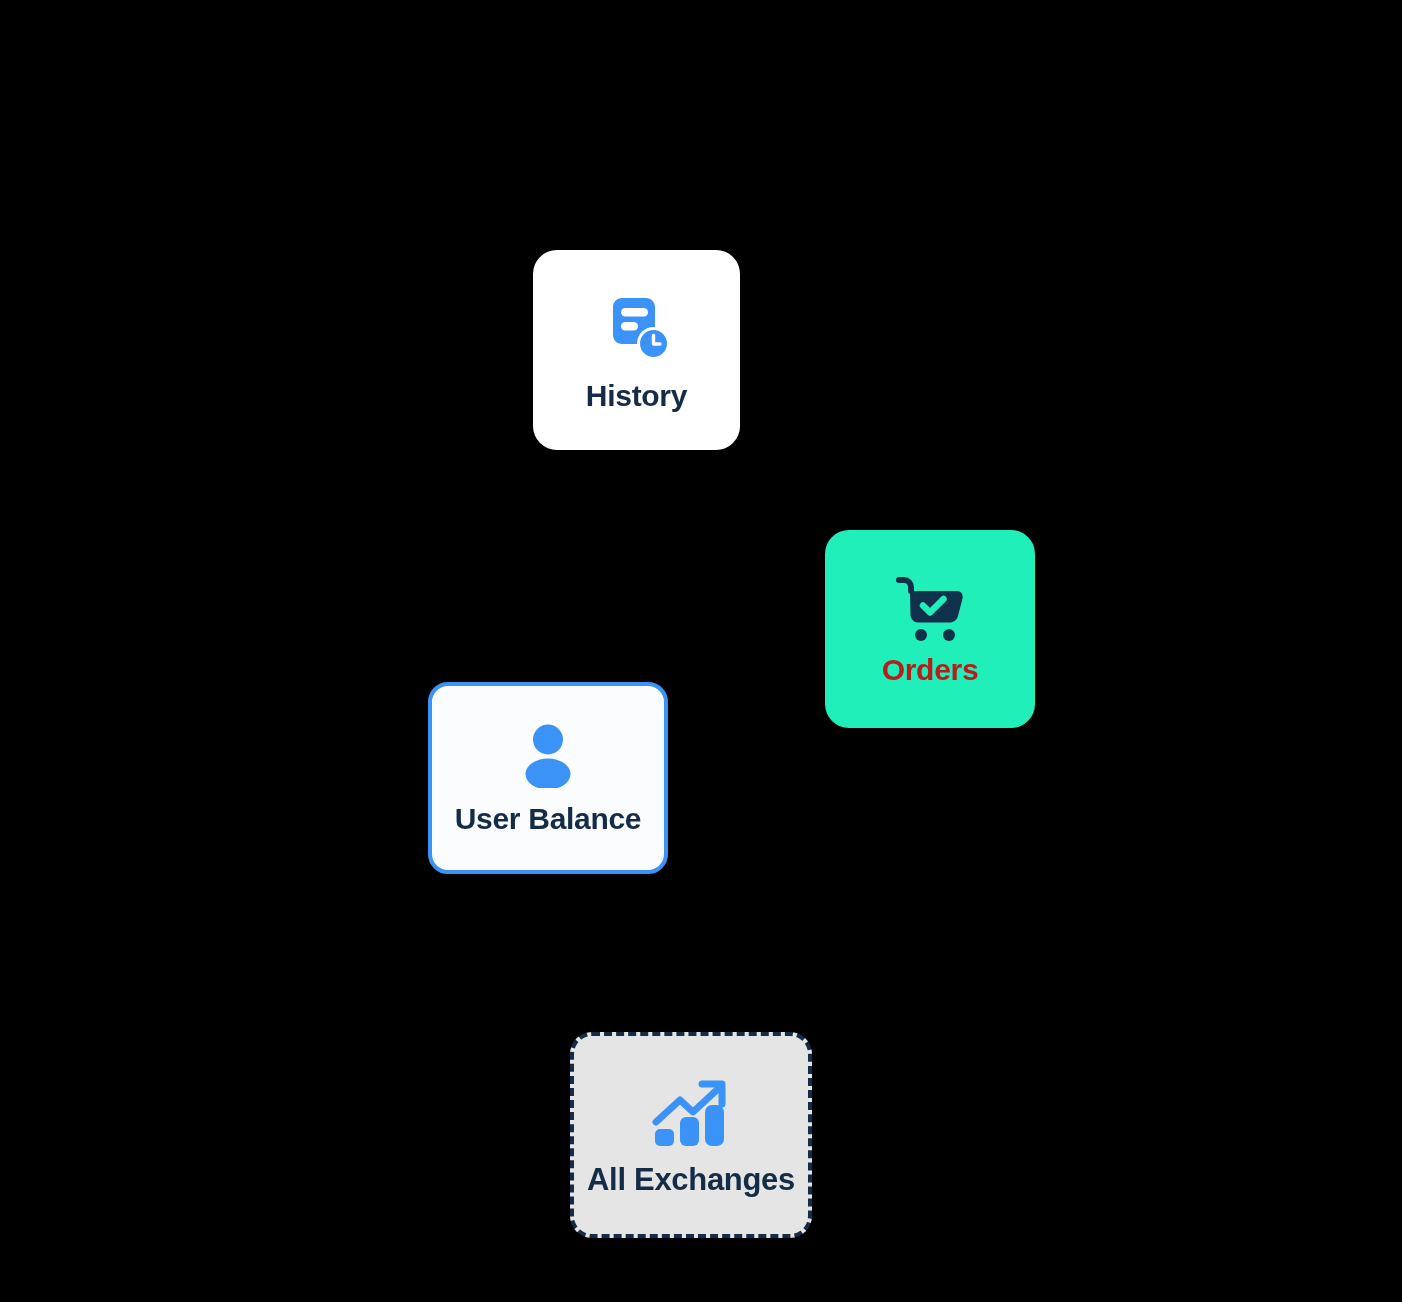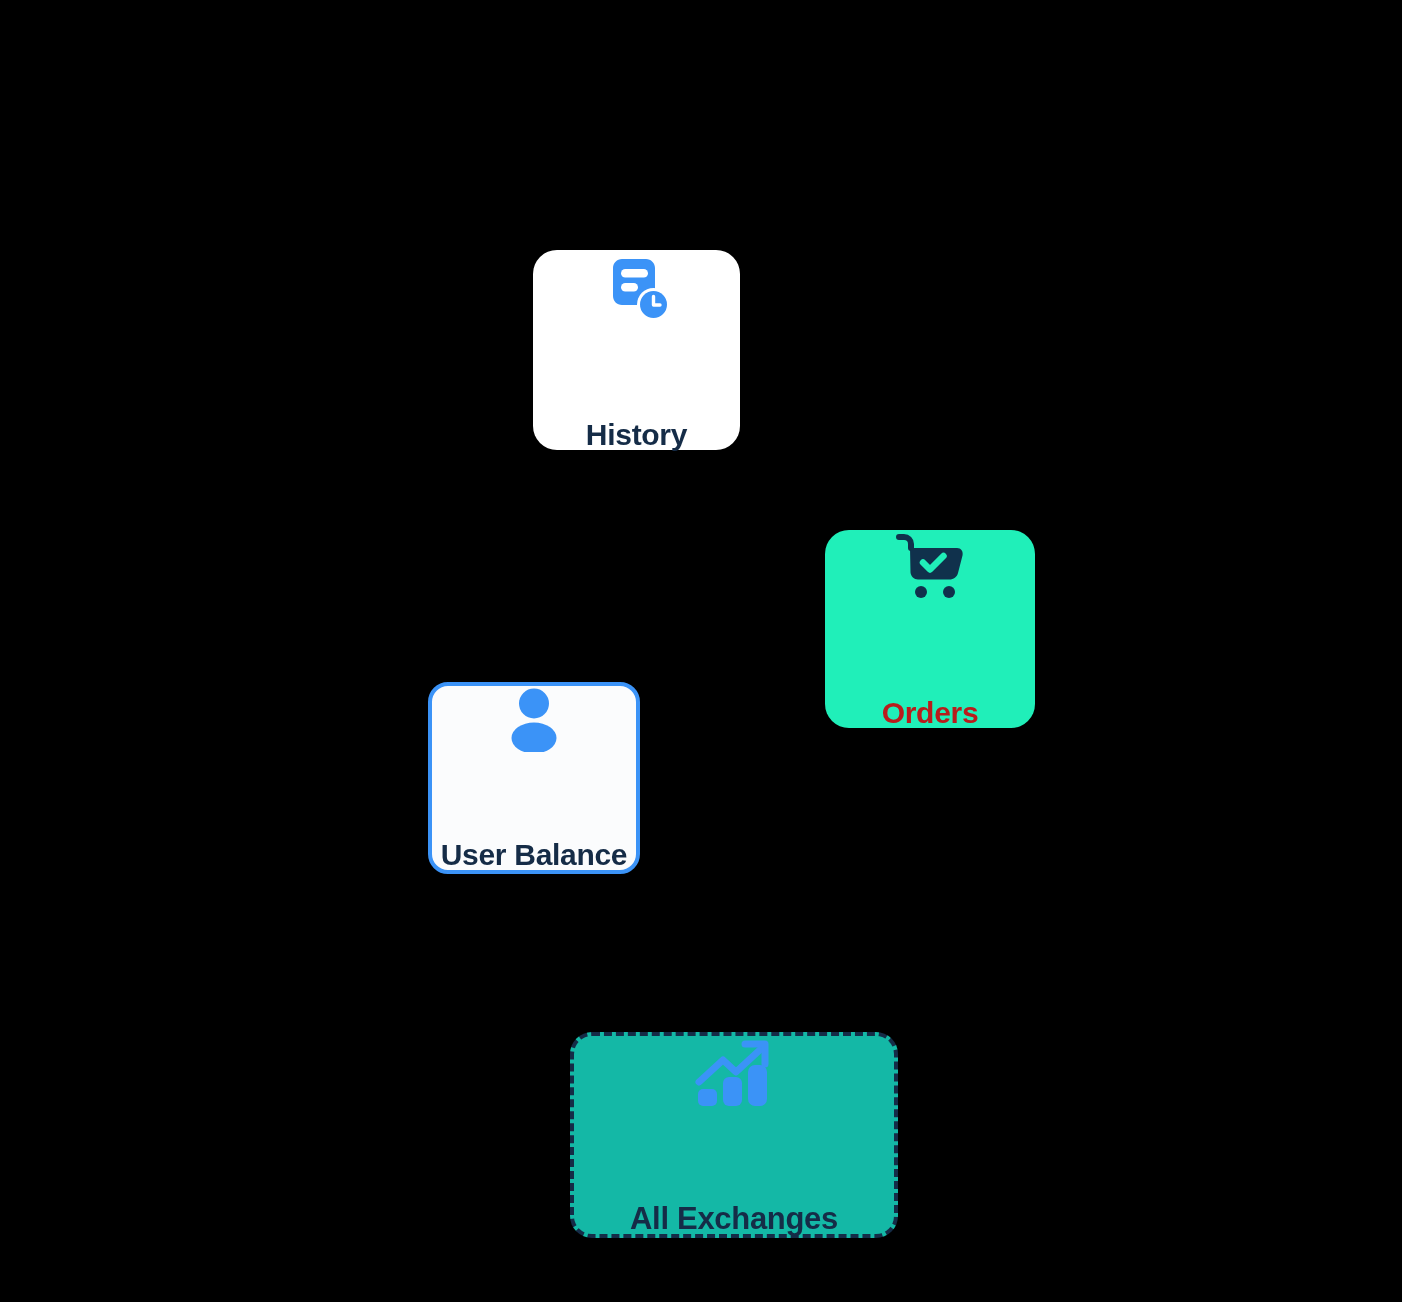--- a/index.html
+++ b/index.html
@@ -22,21 +22,21 @@
     background: #000000;
   }
 
   
   .card {
     position: absolute;
     box-sizing: border-box;
     display: flex;
     flex-direction: column;
     align-items: center;
-    justify-content: space-between;
+    justify-content: center;
     border-radius: 22px;
     background: #FFFFFF;
     user-select: none;
   }
 
   .card .icon-wrap {
     display: flex;
     align-items: center;
     justify-content: center;
     margin-bottom: 14px;
@@ -77,40 +77,40 @@
       0 12px 30px rgba(0,0,0,0.5),
       0 4px 10px rgba(0,0,0,0.35);
   }
   #card-orders .card-label { color: #b91c1c; }
   #card-orders .icon-wrap { margin-bottom: 10px; }
 
   
   #card-user-balance {
     left: 428px;
     top: 682px;
-    width: 212px;
+    width: 240px;
     height: 192px;
     border-radius: 20px;
     border: 4px solid #3B93F7;
     background: #FBFCFD;
     box-shadow:
       0 12px 28px rgba(0,0,0,0.45),
       0 4px 10px rgba(0,0,0,0.3);
   }
   #card-user-balance .icon-wrap { margin-bottom: 16px; }
 
   
   #card-all-exchanges {
     left: 570px;
     top: 1032px;
-    width: 328px;
+    width: 242px;
     height: 206px;
     border-radius: 22px;
     border: 4px dashed #152C47;
-    background: #14b8a6;
+    background: #e5e5e5;
     box-shadow:
       0 12px 28px rgba(0,0,0,0.45),
       0 4px 10px rgba(0,0,0,0.3);
   }
   #card-all-exchanges .icon-wrap { margin-bottom: 14px; }
   #card-all-exchanges .card-label { font-size: 31px; }
 </style>
 </head>
 <body>
 

